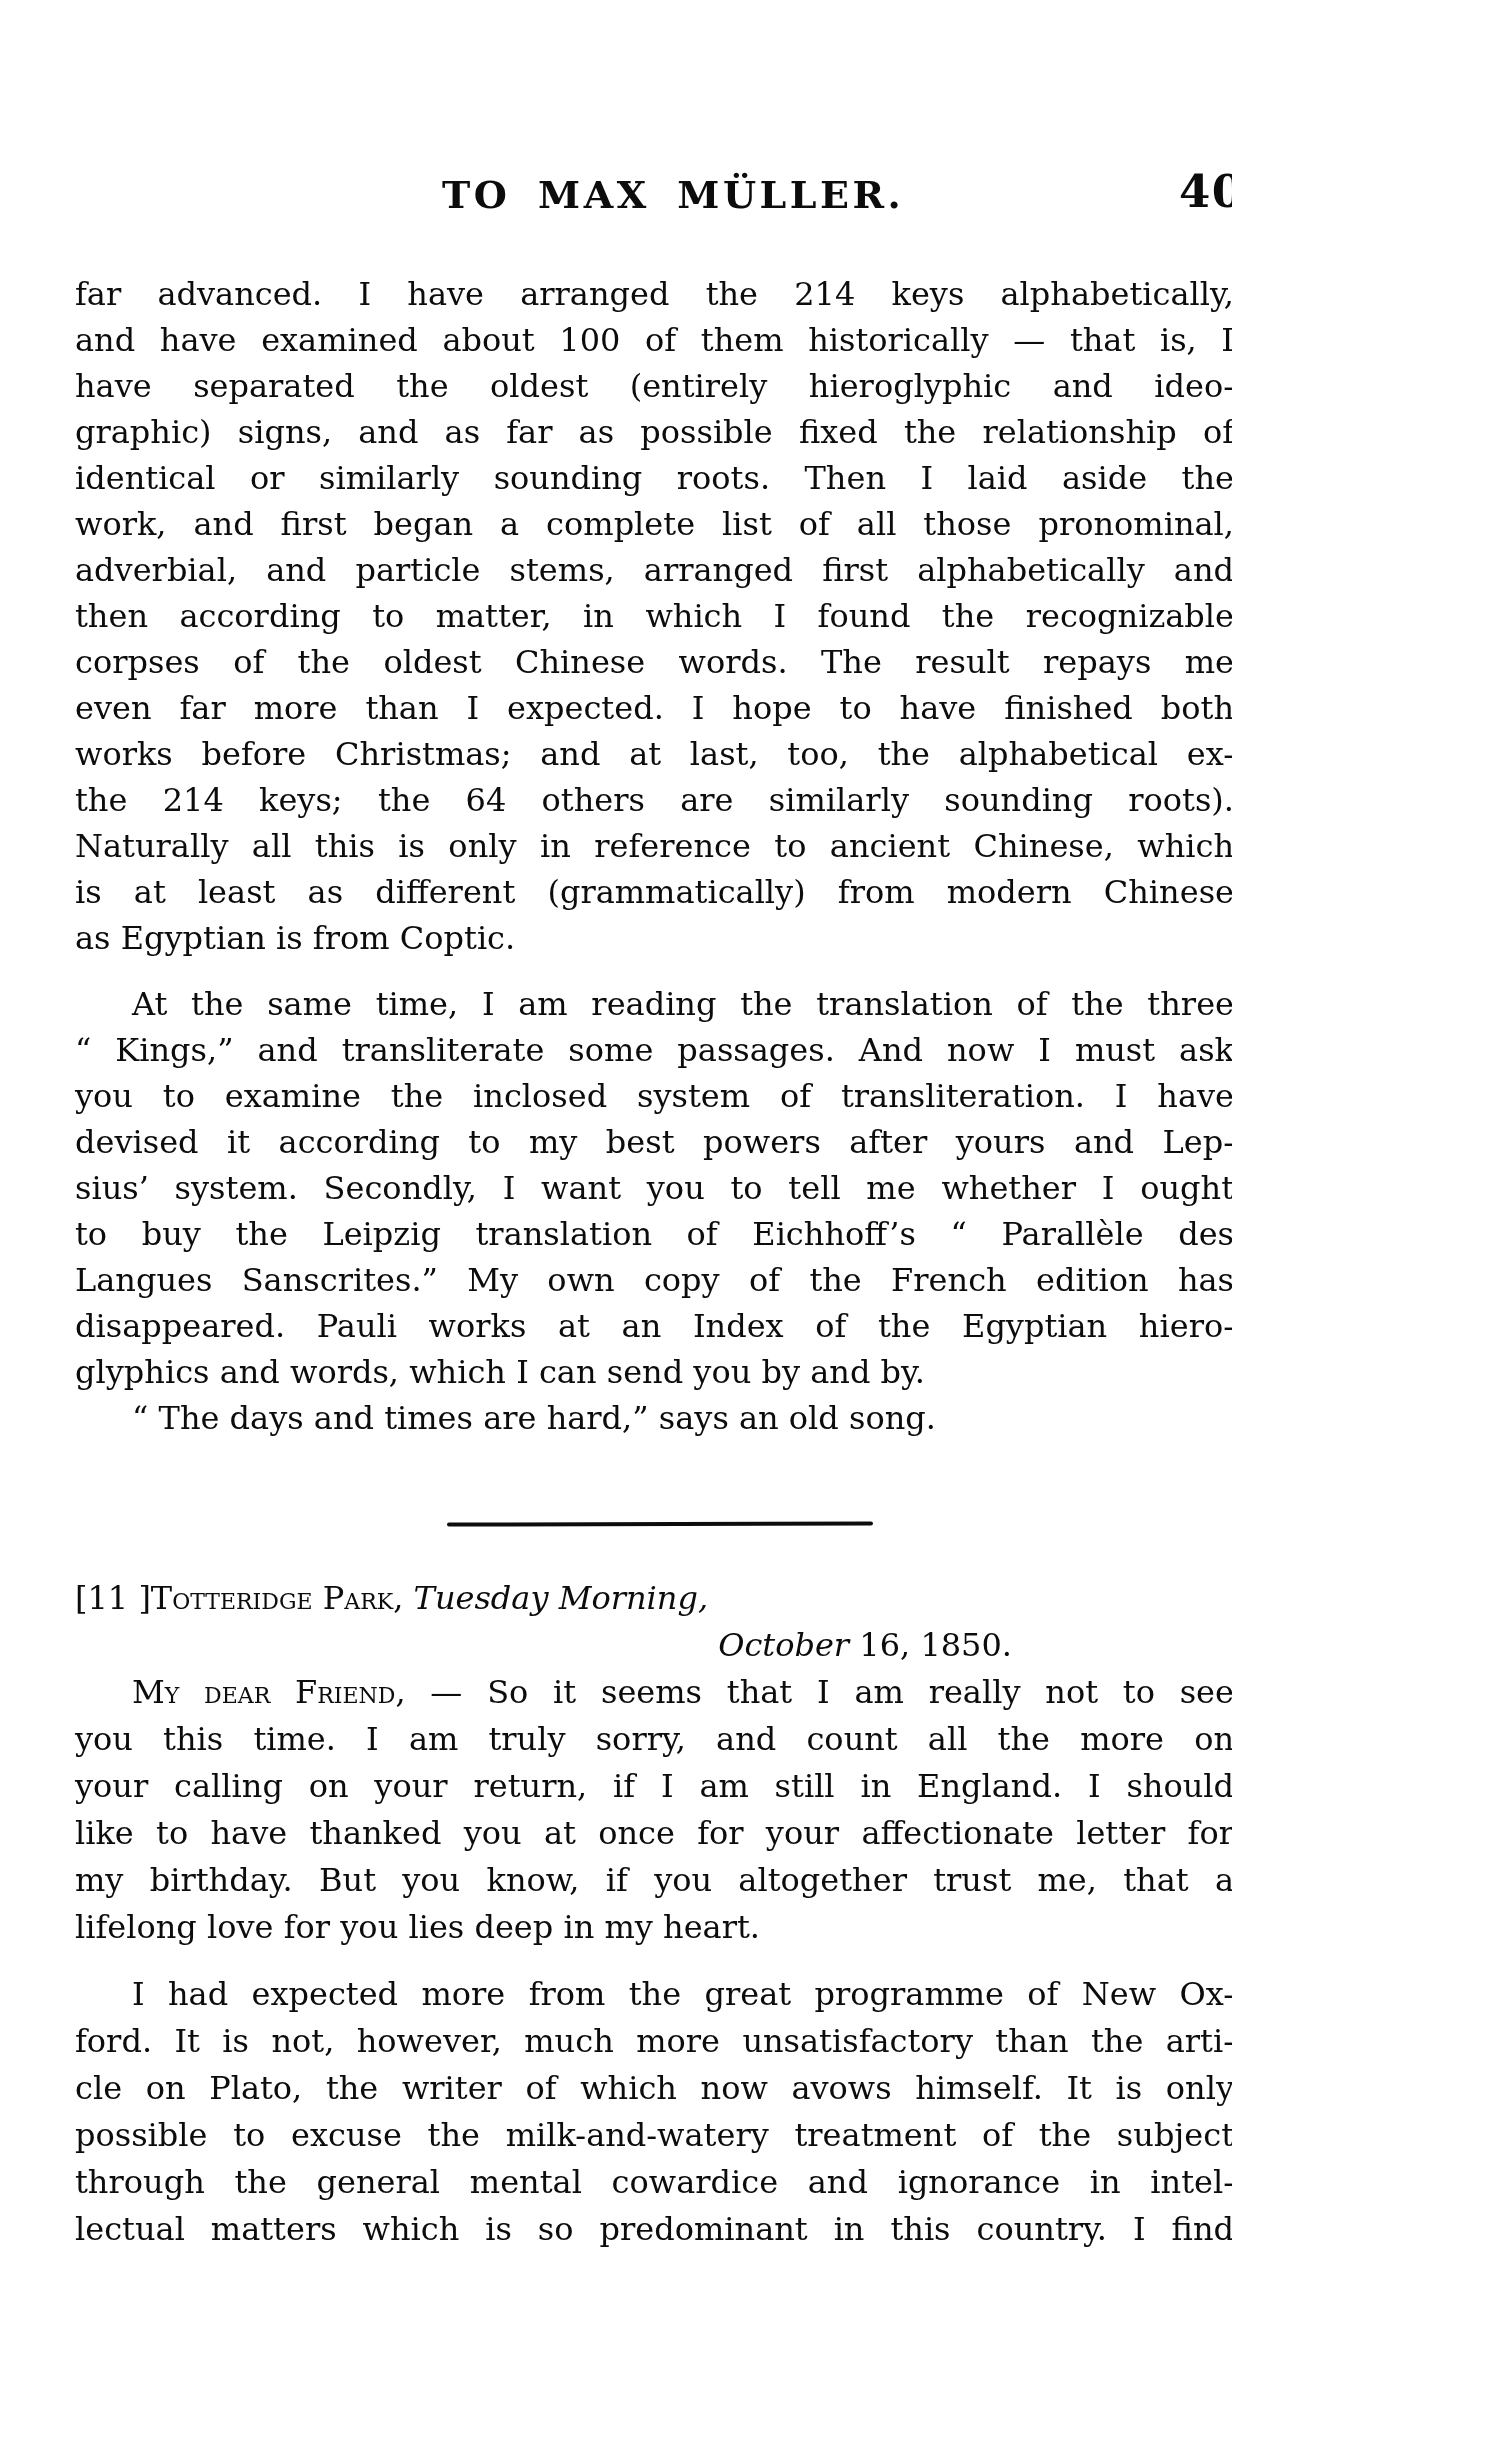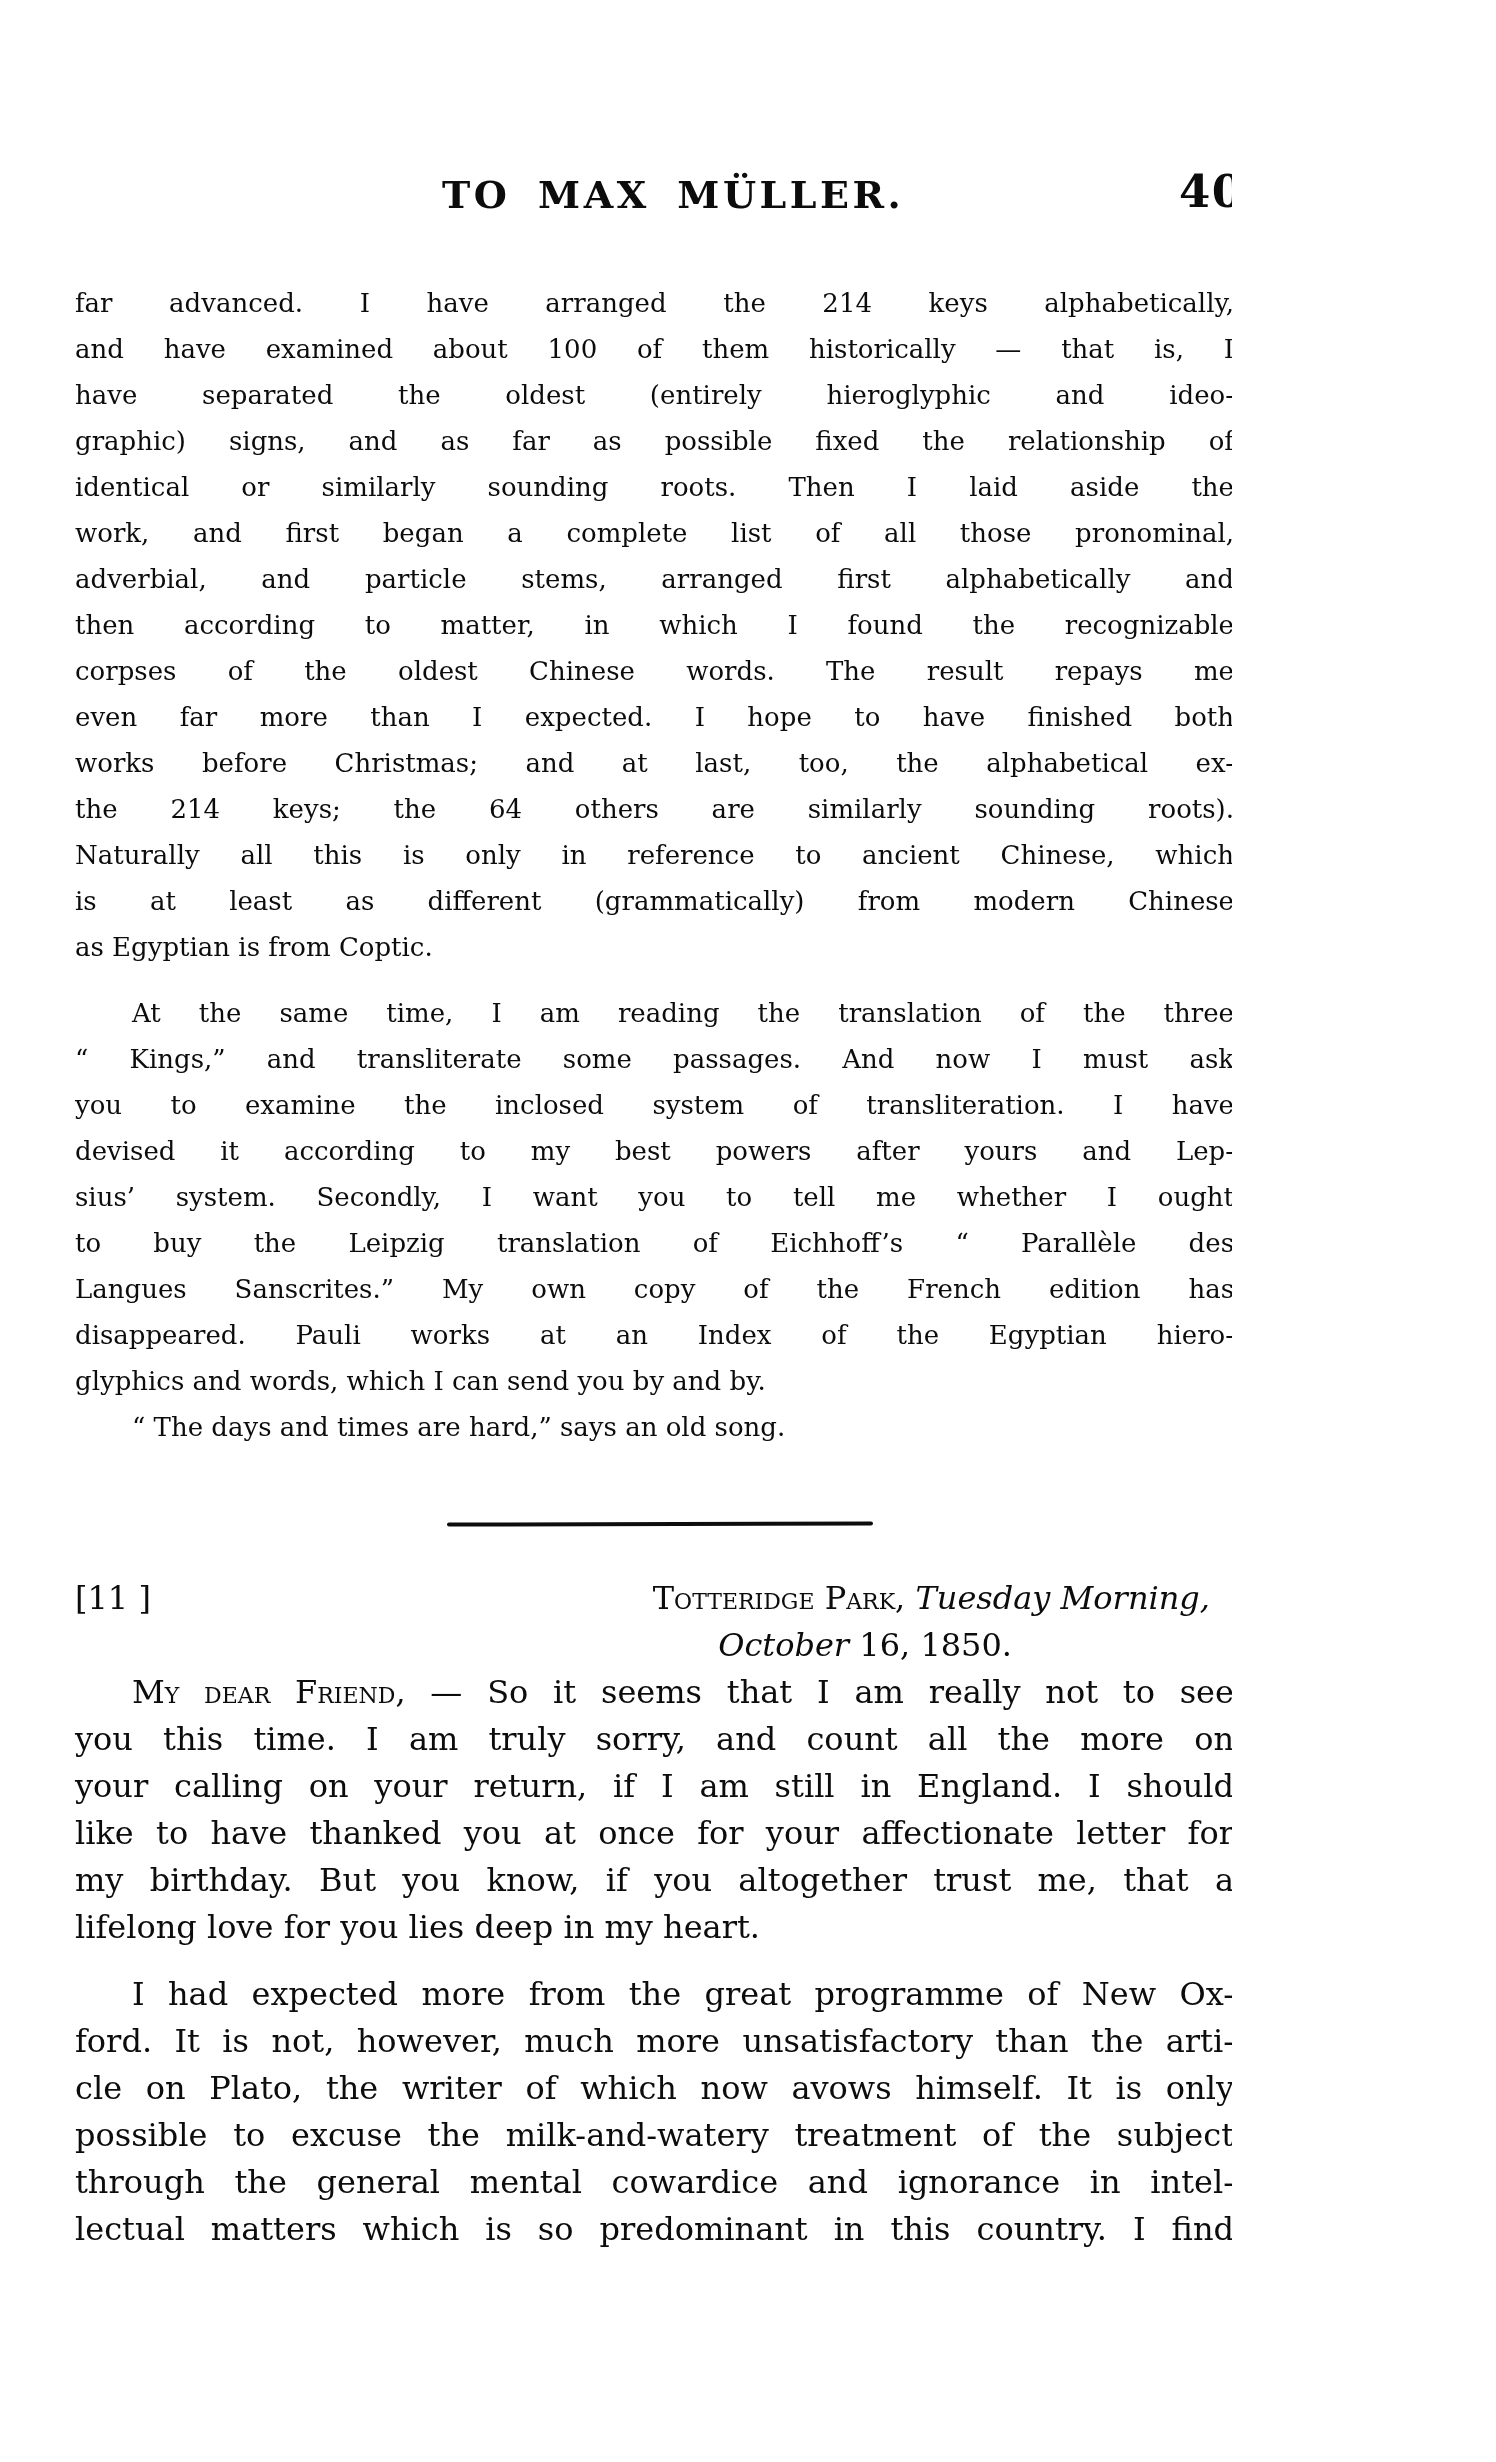--- a/index.html
+++ b/index.html
@@ -15,33 +15,33 @@
     position:absolute;top:172px;left:442px;
     font-size:38px;font-weight:700;
     letter-spacing:3.5px;word-spacing:11px;
     white-space:nowrap;
   }
   .page-num{
     position:absolute;top:165px;left:1138px;
     font-size:45px;font-weight:700;letter-spacing:1.4px;margin-left:41px;
   }
   .textblock{
-    position:absolute;left:75px;top:280px;width:1159px;
-    font-size:26px;line-height:46px;
+    position:absolute;left:75px;top:271px;width:1159px;
+    font-size:32px;line-height:46px;
   }
   .letterblock{
     position:absolute;left:75px;top:1575px;width:1159px;
     font-size:32px;line-height:47px;
   }
   .line{text-align:justify;text-align-last:justify;}
   .line.end{text-align-last:left;}
   .indent{text-indent:57px;}
   [data-indent-first]>.line:first-child{text-indent:57px;margin-top:20px;}
   .head-line{
-    display:flex;justify-content:space-between;
+    display:flex;justify-content:flex-start;
     padding-right:24px;
     text-align:left;text-align-last:auto;
   }
   .head-line2{
     text-align:right;text-align-last:auto;
     padding-right:222px;
   }
   .sc{font-variant:small-caps;}
   .it{font-style:italic;}
   .divider{

